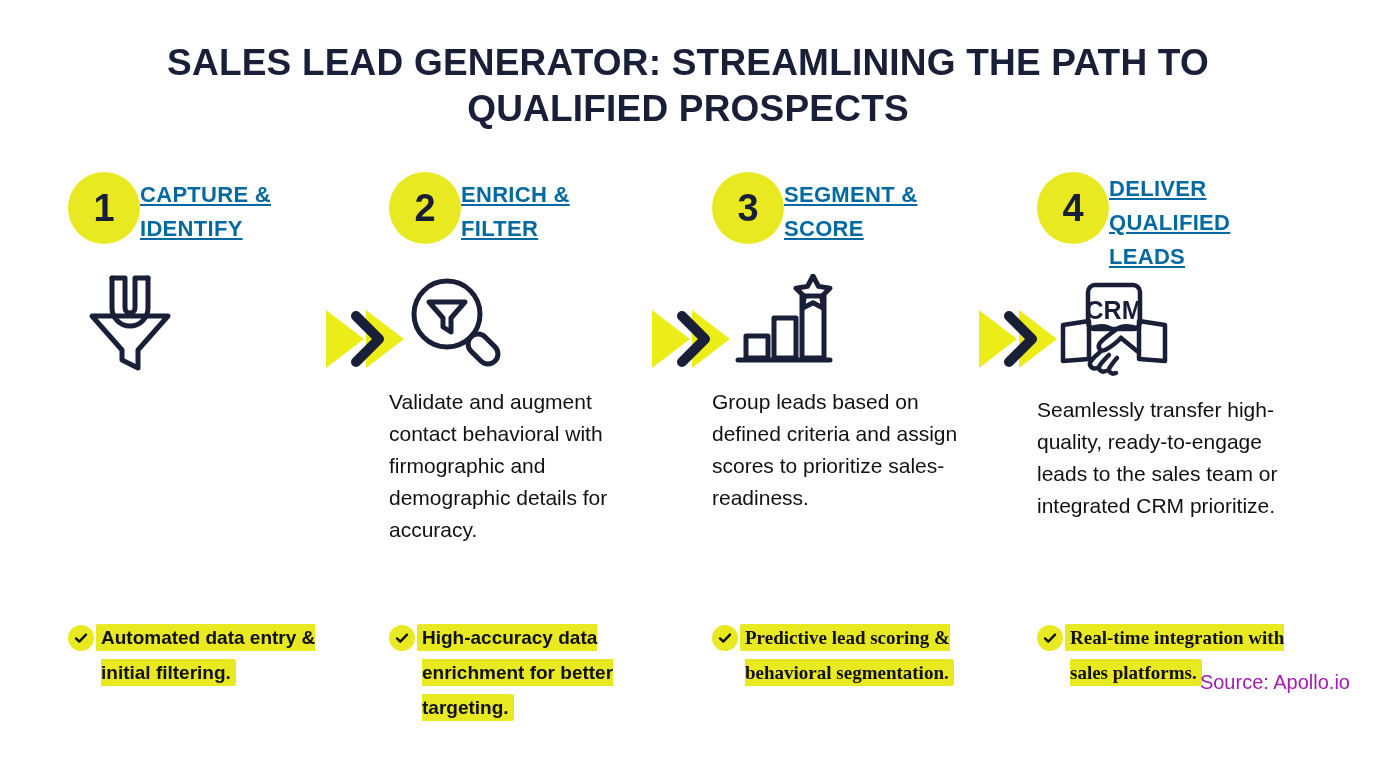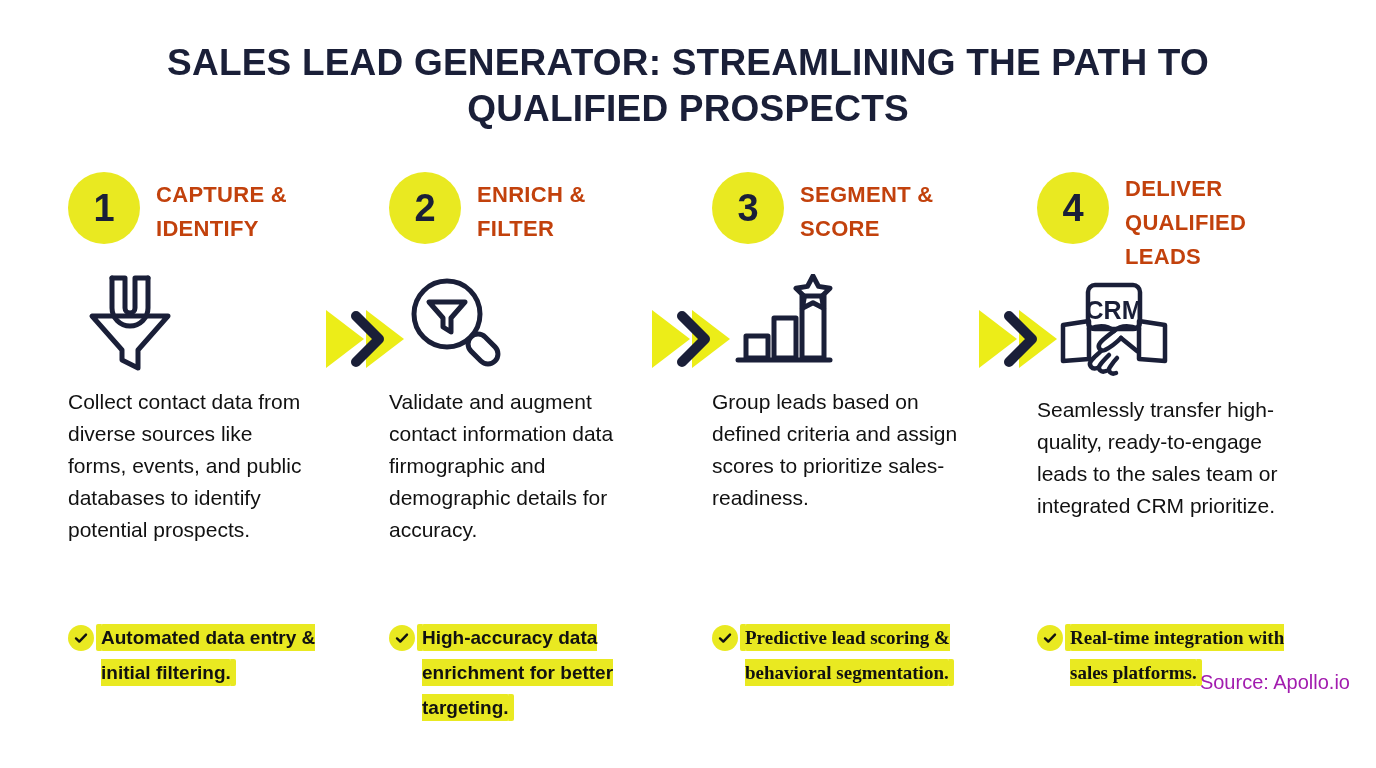--- a/index.html
+++ b/index.html
@@ -70,28 +70,28 @@
     display: flex;
     align-items: center;
     justify-content: center;
     font-size: 38px;
     font-weight: bold;
     color: #1a1f38;
     line-height: 1;
   }
 
   .step-title {
-    margin-left: 16px;
     padding-top: 6px;
     font-size: 22px;
     line-height: 34px;
     font-weight: bold;
-    color: #c2410c;
+    color: #0369a1;
     text-transform: uppercase;
     letter-spacing: 0.3px;
+    text-decoration: underline;
   }
   .col.c4 .step-title { padding-top: 0px; }
 
   
   .icon-wrap {
     height: 112px;
     display: flex;
     align-items: center;
     padding-left: 16px;
   }
@@ -214,21 +214,20 @@
             <g fill="none" stroke="#1a1f38" stroke-width="5" stroke-linejoin="round" stroke-linecap="round">
 
               <path d="M28 6 L28 36 A18 18 0 0 0 64 36 L64 6"></path>
               <path d="M28 6 L41 6 L41 36 A5 5 0 0 0 51 36 L51 6 L64 6"></path>
 
               <path d="M8 44 L84 44 L54 78 L54 96 L38 88 L38 78 Z"></path>
             </g>
           </svg>
         </span>
       </div>
-      <p class="body-text">Collect contact data from diverse sources like forms, events, and public databases to identify potential prospects.</p>
       <div class="benefit">
         <span class="check-circle">
           <svg width="16" height="16" viewBox="0 0 16 16" aria-hidden="true">
             <path d="M3 8.4 L6.3 11.6 L13 4.6" fill="none" stroke="#111111" stroke-width="2.4" stroke-linecap="round" stroke-linejoin="round"></path>
           </svg>
         </span>
         <span class="benefit-text"><span class="hl">Automated data entry &amp; initial filtering.</span></span>
       </div>
     </div>
 
@@ -241,21 +240,21 @@
         <span>
           <svg class="icon-svg" width="100" height="100" viewBox="0 0 100 100" aria-hidden="true">
             <g fill="none" stroke="#1a1f38" stroke-width="5" stroke-linejoin="round" stroke-linecap="round">
               <circle cx="42" cy="42" r="33"></circle>
               <path d="M24 30 L60 30 L46 46 L46 60 L38 55 L38 46 Z"></path>
               <rect x="61" y="67" width="34" height="20" rx="10" transform="rotate(45 78 77)"></rect>
             </g>
           </svg>
         </span>
       </div>
-      <p class="body-text">Validate and augment contact information data firmographic and demographic details for accuracy.</p>
+      <p class="body-text">Validate and augment contact behavioral with firmographic and demographic details for accuracy.</p>
       <div class="benefit">
         <span class="check-circle">
           <svg width="16" height="16" viewBox="0 0 16 16" aria-hidden="true">
             <path d="M3 8.4 L6.3 11.6 L13 4.6" fill="none" stroke="#111111" stroke-width="2.4" stroke-linecap="round" stroke-linejoin="round"></path>
           </svg>
         </span>
         <span class="benefit-text"><span class="hl">High-accuracy data enrichment for better targeting.</span></span>
       </div>
     </div>
 

